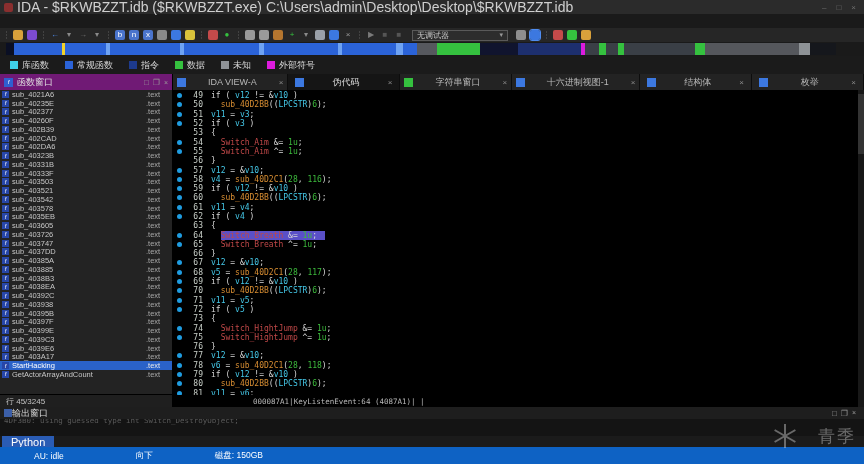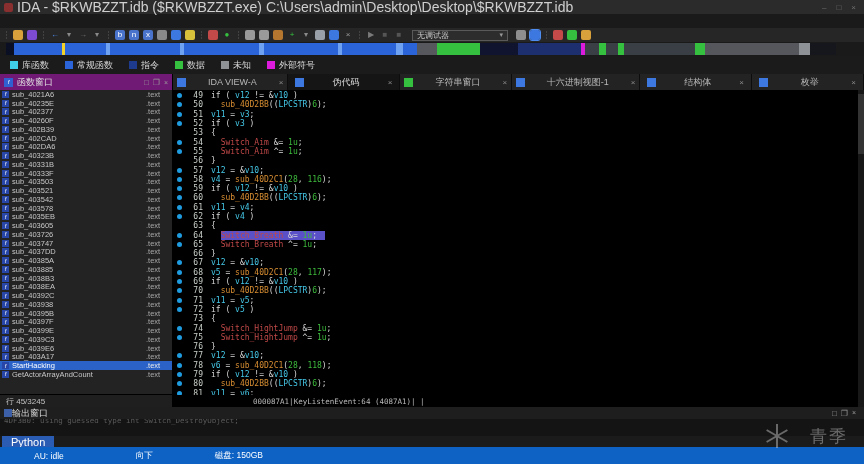--- a/index.html
+++ b/index.html
@@ -92,21 +92,21 @@
   .op-line-dim{height:8px;line-height:8px;margin-top:-2px;padding-left:4px;color:#5a5a5a;white-space:nowrap;}
   .op-line-sel{height:9px;line-height:9px;padding-left:4px;background:#ffffff;color:#111;
                width:calc(100% - 30px);box-sizing:border-box;white-space:nowrap;}
   .op-tabs{height:11px;display:flex;align-items:flex-end;background:#1b1b1b;padding-left:2px;box-sizing:border-box;}
   .py-tab{height:11px;display:flex;align-items:center;background:#2a5cb4;color:#fff;font-size:11px;padding:0 9px;}
   
   .statusbar{position:absolute;left:0;top:447px;width:864px;height:17px;background:#0e62c4;color:#fff;
              display:flex;align-items:center;font-size:8.5px;}
   .sb-au{margin-left:34px;} .sb-dir{margin-left:72px;} .sb-disk{margin-left:62px;}
   
-  .watermark{position:absolute;right:16px;bottom:16px;z-index:50;display:flex;align-items:center;gap:21px;opacity:.45;}
+  .watermark{position:absolute;right:8px;bottom:16px;z-index:50;display:flex;align-items:center;gap:21px;opacity:.45;}
   .snowflake{position:relative;width:24px;height:24px;flex:none;}
   .snowflake i{position:absolute;left:11px;top:0;width:2px;height:24px;background:#cfcfcf;display:block;}
   .snowflake i:nth-child(2){transform:rotate(60deg);} .snowflake i:nth-child(3){transform:rotate(120deg);}
   .wm-text{font-size:17px;color:#cfcfcf;letter-spacing:2px;}
 </style>
 </head>
 <body>
 
 <div id="app">
 

